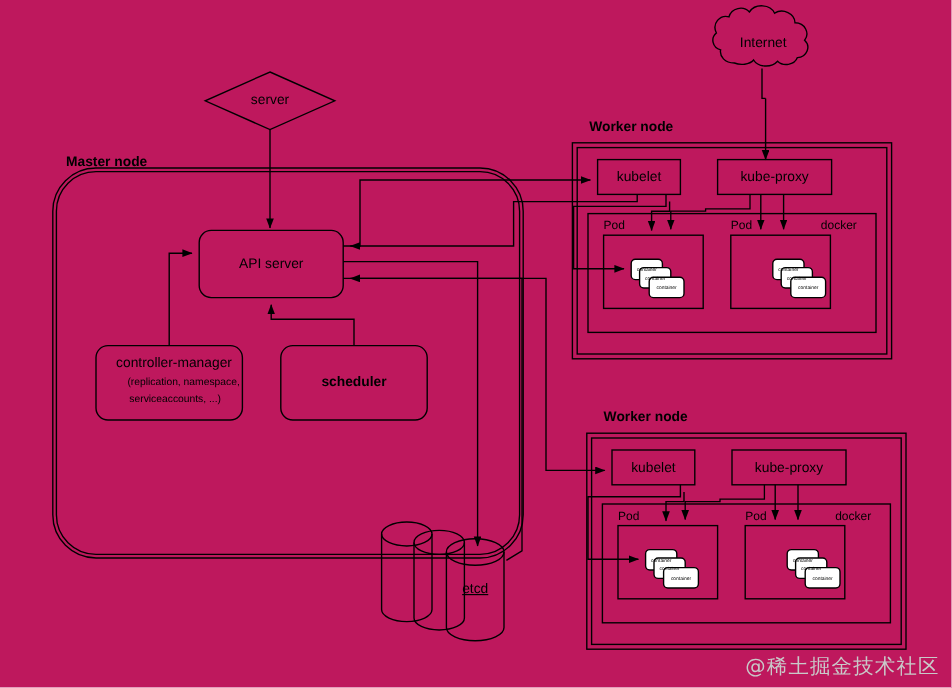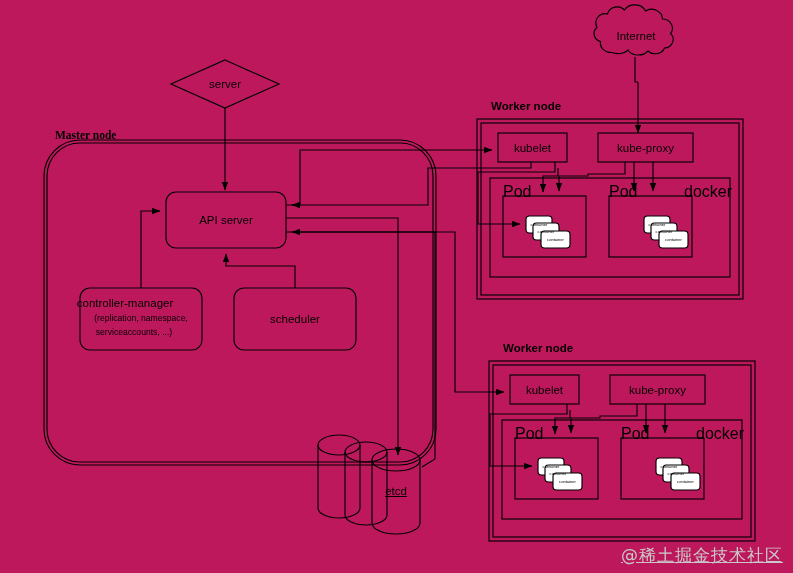--- a/index.html
+++ b/index.html
@@ -2,26 +2,26 @@
 <html><head>
 <meta charset="utf-8">
 <style>
   html,body{margin:0;padding:0;background:#ffffff;}
   body{width:793px;height:573px;font-family:"Liberation Sans",sans-serif;color:#000;}
   #stage{position:relative;width:793px;height:573px;overflow:hidden;background:#be185d;}
   svg.layer{position:absolute;left:0;top:0;width:793px;height:573px;}
   .lbl{position:absolute;font-family:"Liberation Sans",sans-serif;color:#000;white-space:nowrap;}
   .bold-lbl{font-weight:bold;font-size:11.5px;text-align:right;}
   .node-lbl{font-size:11.5px;}
-  .sub-lbl{font-size:8.6px;}
-  .small-lbl{font-size:16px;}
+  .sub-lbl{font-size:8.6px;padding-left:12px;}
+  .small-lbl{font-size:10px;}
   .tiny-lbl{font-size:4.1px;}
   .ctr{display:flex;align-items:center;justify-content:center;text-align:center;}
   .watermark{position:absolute;right:10px;bottom:6px;font-size:17px;color:#c9c9c9;
-             font-family:"DejaVu Sans",sans-serif;letter-spacing:1px;text-decoration:underline;}
+             font-family:"DejaVu Sans",sans-serif;letter-spacing:1px;}
 </style>
 </head>
 <body>
 
 <div id="stage">
 
   <svg class="layer" viewBox="0 0 793 573">
     <defs>
       <marker id="ah" markerWidth="9" markerHeight="9" refX="8" refY="3.2" orient="auto" markerUnits="userSpaceOnUse">
         <path d="M0,0 L8.5,3.2 L0,6.4 z" fill="#000"></path>
@@ -161,29 +161,29 @@
       <path d="M646,404 L646,433" marker-end="url(#ah)"></path>
       <path d="M665,404 L665,433" marker-end="url(#ah)"></path>
 
     </g>
   </svg>
 
   <div class="lbl node-lbl ctr" style="left:601px;top:28px;width:70px;height:16px;">Internet</div>
 
   <div class="lbl node-lbl ctr" style="left:190px;top:76px;width:70px;height:16px;">server</div>
 
-  <div class="lbl bold-lbl" style="left:55px;top:129px;font-family:Liberation Serif, serif;">Master node</div>
+  <div class="lbl bold-lbl" style="left:55px;top:129px;">Master node</div>
 
   <div class="lbl node-lbl ctr" style="left:166px;top:192px;width:120px;height:56px;">API server</div>
 
-  <div class="lbl node-lbl ctr" style="left:64px;top:295px;width:122px;height:15px;">controller-manager</div>
+  <div class="lbl node-lbl ctr" style="left:84px;top:295px;width:122px;height:15px;">controller-manager</div>
   <div class="lbl sub-lbl ctr" style="left:80px;top:312px;width:122px;height:12px;">(replication, namespace,</div>
   <div class="lbl sub-lbl ctr" style="left:80px;top:326px;width:108px;height:12px;">serviceaccounts, ...)</div>
 
-  <div class="lbl node-lbl ctr" style="left:234px;top:288px;width:122px;height:62px;">scheduler</div>
+  <div class="lbl node-lbl ctr" style="left:234px;top:288px;width:122px;height:62px;font-weight:bold;">scheduler</div>
 
   <div class="lbl node-lbl ctr" style="left:372px;top:483px;width:48px;height:16px;text-decoration:underline;">etcd</div>
 
   <div class="lbl bold-lbl" style="left:491px;top:100px;">Worker node</div>
   <div class="lbl node-lbl ctr" style="left:498px;top:133px;width:69px;height:29px;">kubelet</div>
   <div class="lbl node-lbl ctr" style="left:598px;top:133px;width:95px;height:29px;">kube-proxy</div>
   <div class="lbl small-lbl" style="left:684px;top:183px;">docker</div>
   <div class="lbl small-lbl" style="left:503px;top:183px;">Pod</div>
   <div class="lbl small-lbl" style="left:609px;top:183px;">Pod</div>
   <div class="lbl tiny-lbl ctr" style="left:526px;top:216px;width:26px;height:17px;">container</div>

